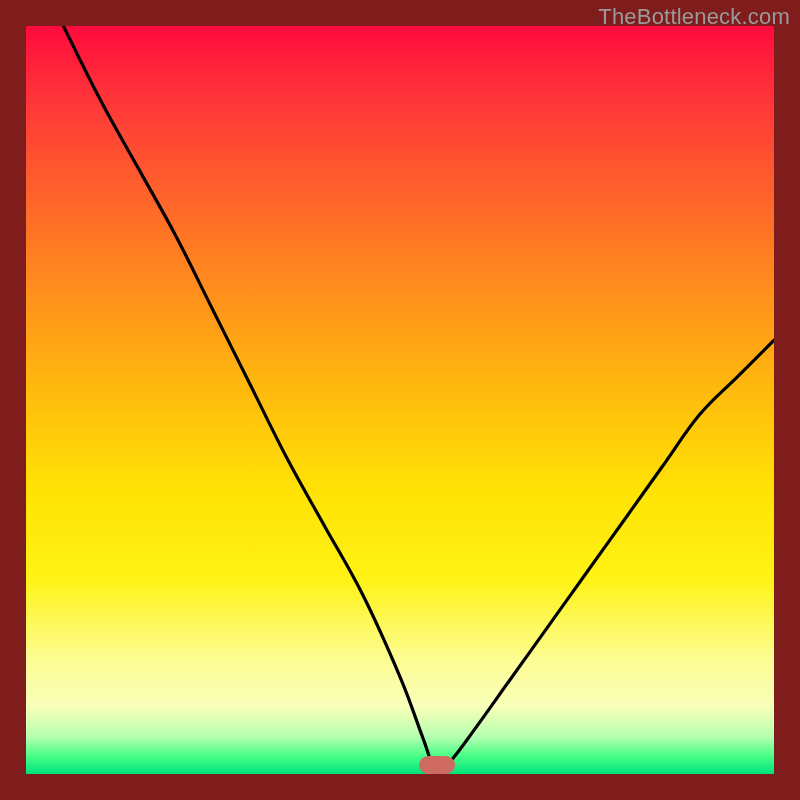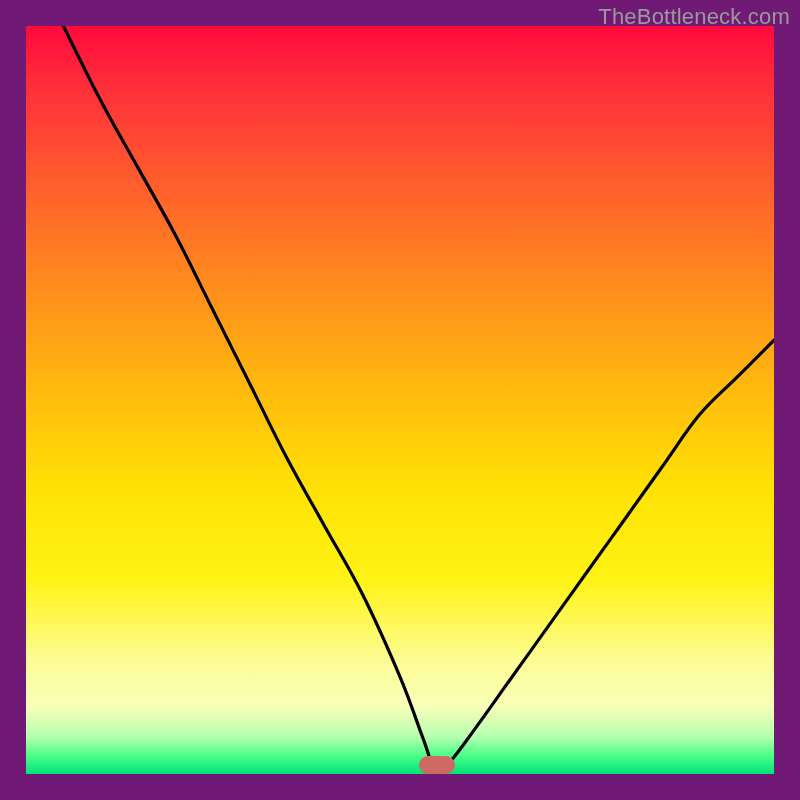--- a/index.html
+++ b/index.html
@@ -8,21 +8,21 @@
     width: 800px;
     height: 800px;
     background: #000;
     overflow: hidden;
     font-family: Arial, Helvetica, sans-serif;
   }
   .frame {
     position: relative;
     width: 800px;
     height: 800px;
-    background: #701a75;
+    background: #7f1d1d;
   }
   .plot-area {
     position: absolute;
     left: 26px;
     top: 26px;
     width: 748px;
     height: 748px;
     background: linear-gradient(to bottom,
       #ff0a3c 0%,
       #ff2e3a 8%,

